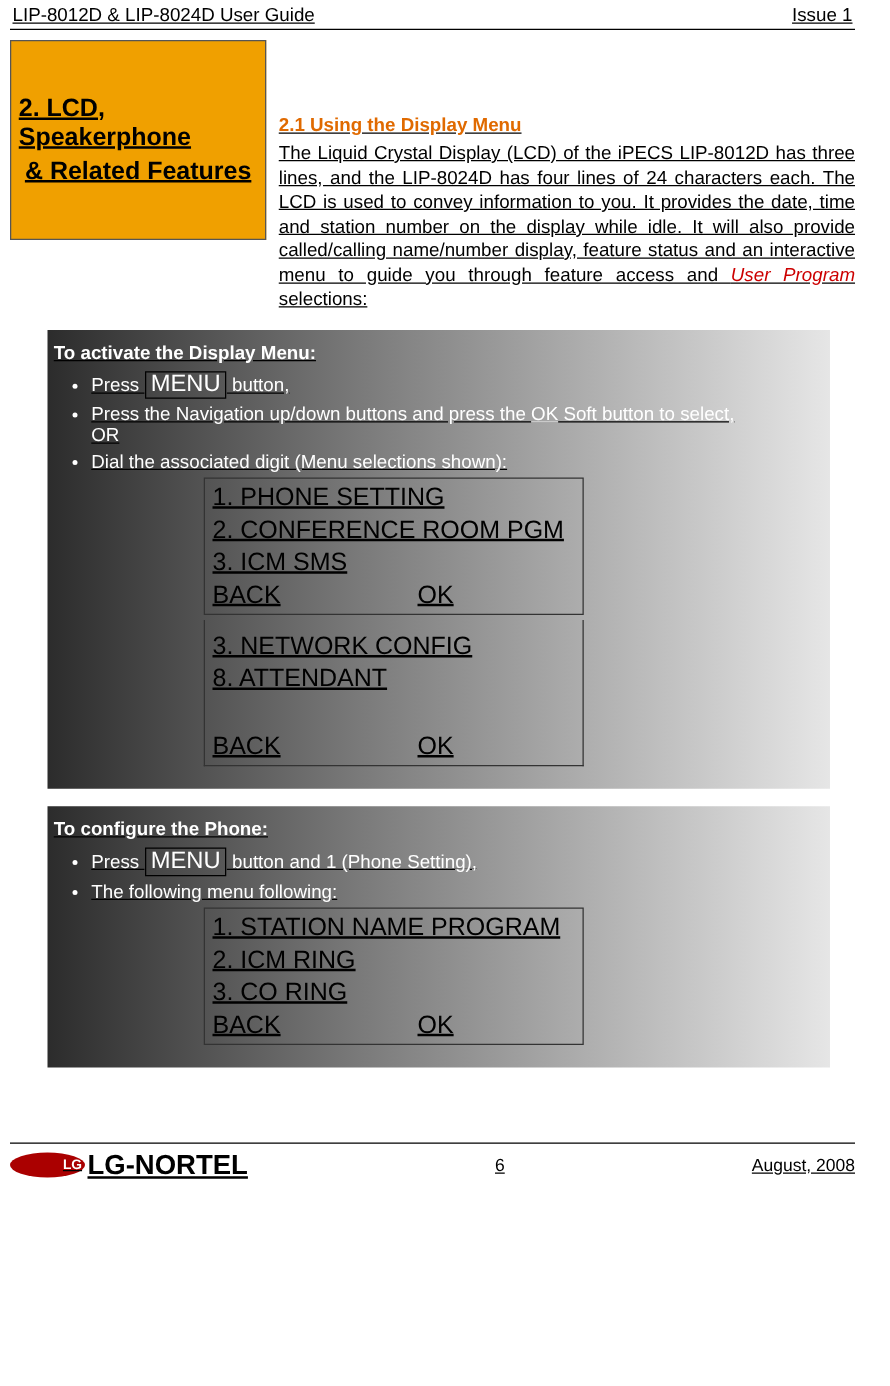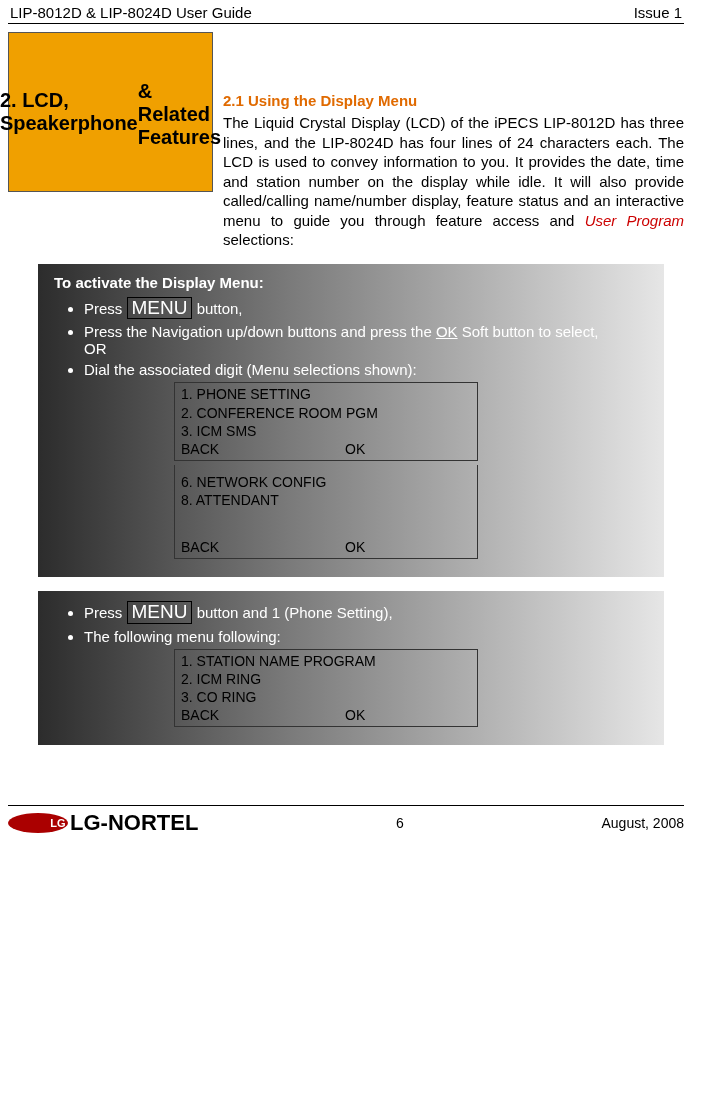--- a/index.html
+++ b/index.html
@@ -7,41 +7,42 @@
     padding: 0;
     font-family: Arial, Helvetica, sans-serif;
     background: #fff;
     color: #000;
     width: 712px;
   }
   .page {
     width: 692px;
     box-sizing: border-box;
     padding: 0 8px;
+    text-decoration: underline;
   }
   .header-line {
     border-bottom: 1px solid #000;
     display: flex;
     justify-content: space-between;
     font-size: 15px;
     padding: 4px 2px 2px 2px;
   }
   .top-area {
     display: flex;
     margin-top: 8px;
     gap: 10px;
   }
   .chapter-box {
     width: 205px;
     height: 160px;
     background: #f0a000;
     border: 1px solid #555;
     box-sizing: border-box;
     display: flex;
-    flex-direction: row;
+    flex-direction: column;
     justify-content: center;
     align-items: center;
     font-family: "Arial Narrow", Arial, sans-serif;
     font-weight: bold;
     font-size: 20px;
     padding: 6px;
   }
   .chapter-box .line1 { font-size: 20px; }
   .chapter-box .line2 { font-size: 20px; margin-top: 4px; }
   .intro-col {
@@ -68,21 +69,21 @@
     border: 1px solid #000;
     padding: 0 4px;
     font-size: 19px;
     font-variant: small-caps;
     line-height: 1.1;
   }
   .grey-panel {
     margin: 14px 20px 14px 30px;
     background: linear-gradient(to right, #2c2c2c 0%, #7a7a7a 40%, #e6e6e6 100%);
     color: #fff;
-    padding: 10px 14px 14px 16px;
+    padding: 10px 14px 14px 5px;
     font-size: 15px;
   }
   .grey-panel .panel-title {
     font-weight: bold;
     margin-bottom: 6px;
   }
   .grey-panel ul {
     margin: 0 0 0 30px;
     padding: 0;
   }
@@ -97,21 +98,21 @@
     color: #000;
     font-size: 14px;
     width: 290px;
     margin-left: 90px;
     margin-top: 4px;
     padding: 2px 6px;
     line-height: 1.3;
   }
   .lcd-cell {
     color: #000;
-    font-size: 14px;
+    font-size: 20px;
   }
   .lcd-row { display: flex; gap: 44px; }
   .lcd-row .c1 { flex: 0 0 120px; }
   .lcd-row .c2 { flex: 1; }
   .subsection-heading {
     font-size: 15px;
     margin-left: 160px;
     margin-top: 18px;
     margin-bottom: 10px;
   }
@@ -186,34 +187,35 @@
           <div class="lcd-cell">1. PHONE SETTING</div>
           <div class="lcd-cell">2. CONFERENCE ROOM PGM</div>
           <div class="lcd-cell">3. ICM SMS</div>
           <div class="lcd-row">
             <span class="lcd-cell c1"> BACK</span>
             <span class="lcd-cell c2">OK</span>
           </div>
         </div>
         <div class="lcd-box" style="border-top:none;">
           <div style="height:6px;"></div>
-          <div class="lcd-cell">6. NETWORK CONFIG</div>
+          <div class="lcd-cell">3. NETWORK CONFIG</div>
           <div class="lcd-cell">8. ATTENDANT</div>
           <div style="height:28px;"></div>
           <div class="lcd-row">
             <span class="lcd-cell c1">BACK</span>
             <span class="lcd-cell c2">OK</span>
           </div>
         </div>
       </li>
     </ul>
   </div>
 
 
   <div class="grey-panel">
+    <div class="panel-title">To configure the Phone:</div>
     <ul>
       <li>
         <span>Press </span><span class="menu-label">MENU</span><span> button and 1 (Phone Setting),</span>
       </li>
       <li>
         <span>The following menu following:</span>
         <div class="lcd-box">
           <div class="lcd-cell">1. STATION NAME PROGRAM</div>
           <div class="lcd-cell">2. ICM RING</div>
           <div class="lcd-cell">3. CO RING</div>

